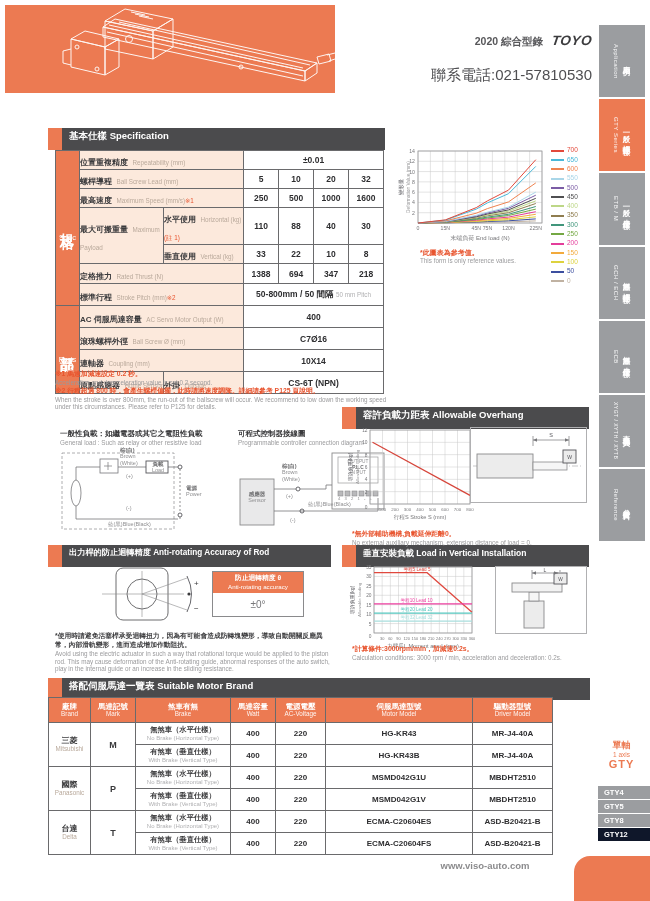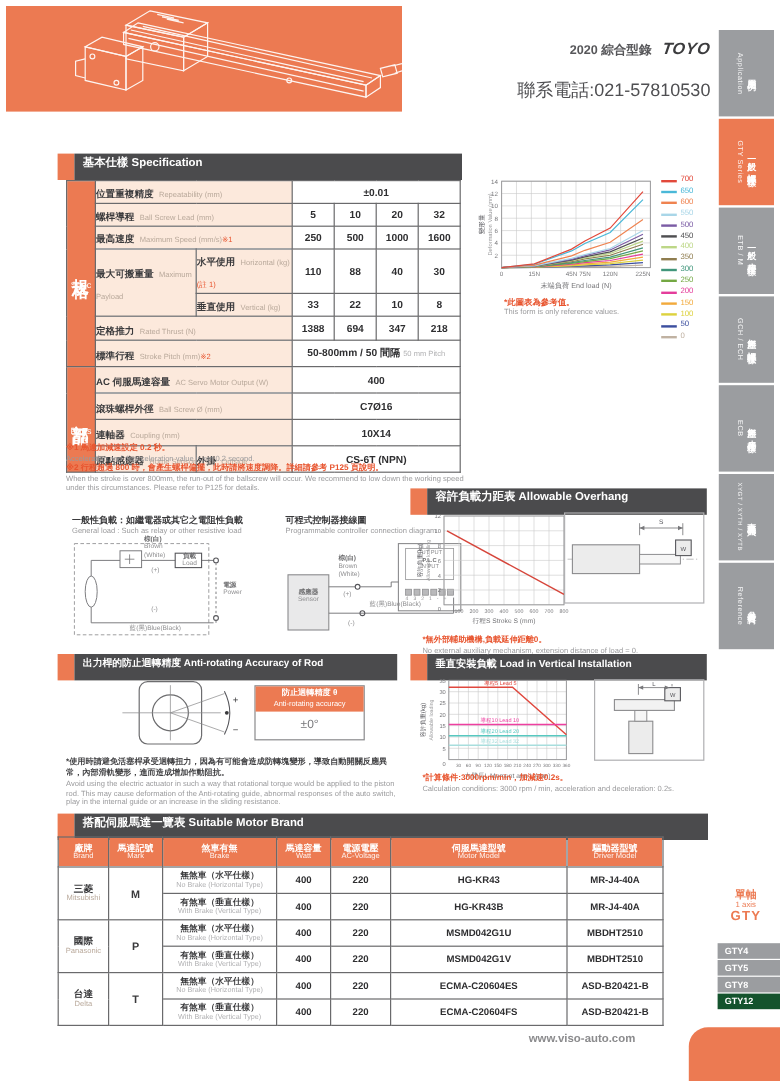--- a/index.html
+++ b/index.html
@@ -17,21 +17,21 @@
         display:flex;align-items:center;justify-content:center;gap:2px;}
   .stab.active{background:#EC7A52;}
   .stab .vcn{writing-mode:vertical-rl;text-orientation:upright;font-size:7.5px;font-weight:bold;letter-spacing:1px;}
   .stab .ven{writing-mode:vertical-rl;font-size:6px;opacity:.92;letter-spacing:.5px;}
   #axis-group{left:598px;top:741px;width:47px;text-align:center;color:#EC7A52;line-height:1.1;}
   #axis-group .g1{font-size:9px;font-weight:bold;}
   #axis-group .g2{font-size:6.5px;}
   #axis-group .g3{font-size:11px;font-weight:900;letter-spacing:1px;}
   .mtab{position:absolute;left:598px;width:52px;height:13px;background:#9b9da0;color:#fff;
         font-size:7.5px;font-weight:bold;line-height:13px;padding-left:6px;box-sizing:border-box;}
-  .mtab.active{background:#14532d;}
+  .mtab.active{background:#0f172a;}
   #corner{left:574px;top:856px;width:76px;height:45px;background:#EC7A52;border-radius:16px 0 0 0;}
   #site-url{left:410px;top:860px;width:150px;text-align:center;font-size:9.5px;font-weight:bold;color:#8b8b8d;}
   
   .sbar{position:absolute;height:22px;display:flex;}
   .sbar .chip{width:14px;background:#EC7A52;}
   .sbar .btxt{flex:1;background:#4b4b4d;color:#fff;font-size:9.5px;font-weight:bold;
               line-height:16px;padding-left:7px;white-space:nowrap;overflow:hidden;}
   
   table{border-collapse:collapse;table-layout:fixed;}
   #spec-table{left:55px;top:150px;}

